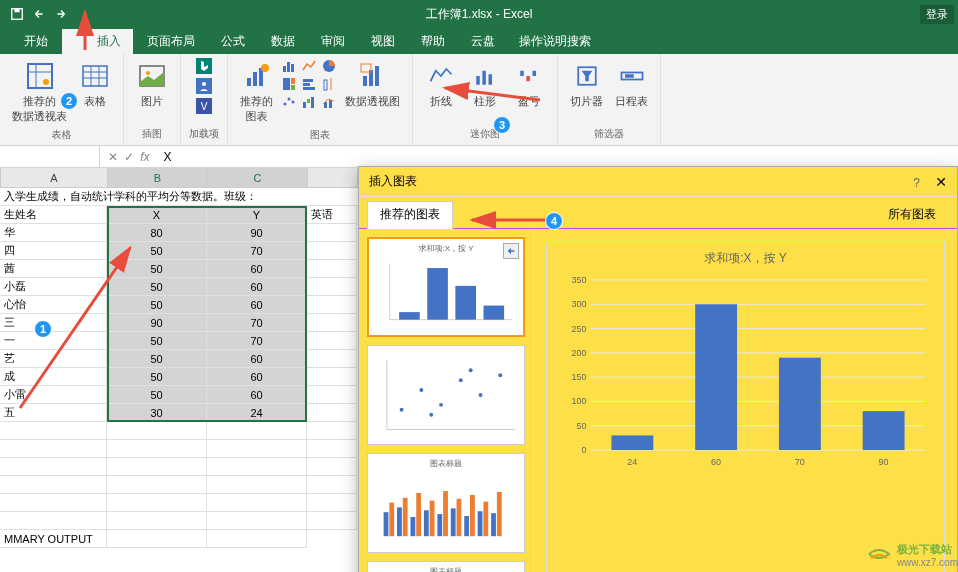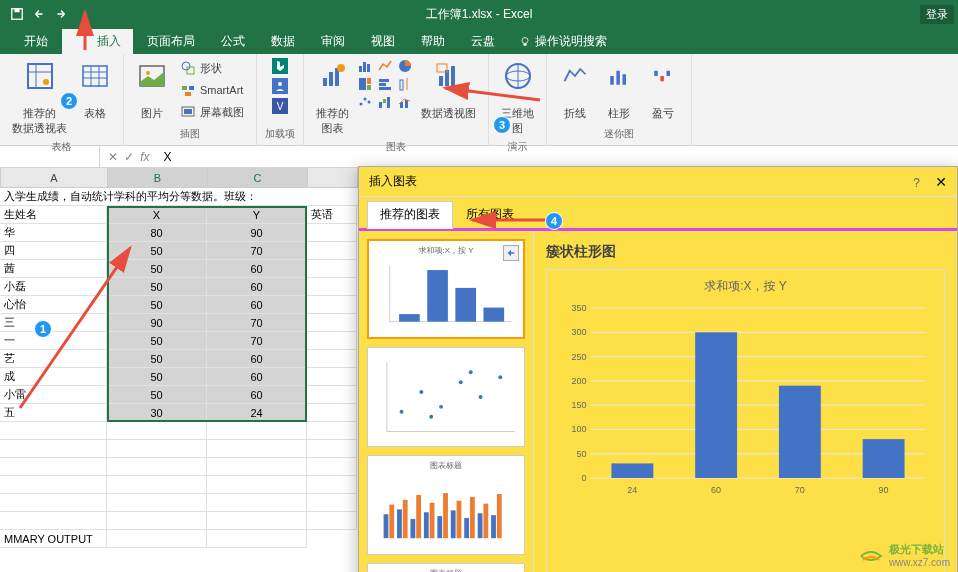--- a/index.html
+++ b/index.html
@@ -9,29 +9,29 @@
 .titlebar { height: 28px; background: #217346; display: flex; align-items: center; color: #fff; font-size: 12px; position: relative; }
 .titlebar .qat { display: flex; gap: 4px; padding-left: 8px; }
 .titlebar .qat-icon { width: 18px; height: 18px; display: flex; align-items: center; justify-content: center; }
 .titlebar .title { position: absolute; left: 50%; transform: translateX(-50%); text-align: center; }
 .titlebar .login { position: absolute; right: 4px; background: #1a5c38; padding: 2px 6px; font-size: 11px; }
 
 
 .ribbon-tabs { height: 26px; background: #217346; display: flex; align-items: flex-end; padding-left: 12px; gap: 2px; }
 .ribbon-tab { padding: 4px 12px; color: #ffffff; font-size: 12px; cursor: pointer; }
 .ribbon-tab.active { background: #f3f3f3; color: #217346; padding-left: 35px; }
-.tell-me { display: flex; align-items: center; gap: 4px; padding: 4px 10px; color: #fff; font-size: 12px; }
+.tell-me { display: flex; align-items: center; gap: 4px; padding: 4px 10px; color: #fff; font-size: 12px; flex-direction: column; }
 .bulb { width: 12px; height: 12px; }
 
 
 .ribbon { height: 92px; background: #f3f3f3; border-bottom: 1px solid #d4d4d4; display: flex; }
 .ribbon-group { border-right: 1px solid #e0e0e0; padding: 4px 8px; display: flex; flex-direction: column; justify-content: space-between; align-items: center; }
 .ribbon-group-label { font-size: 10px; color: #666; text-align: center; padding-top: 2px; }
 .ribbon-group-content { display: flex; gap: 4px; align-items: flex-start; flex: 1; }
-.ribbon-btn { display: flex; flex-direction: column; align-items: center; gap: 14px; padding: 2px 4px; cursor: pointer; font-size: 11px; color: #444; }
+.ribbon-btn { display: flex; flex-direction: column; align-items: center; gap: 2px; padding: 2px 4px; cursor: pointer; font-size: 11px; color: #444; }
 .ribbon-btn-icon { width: 32px; height: 32px; display: flex; align-items: center; justify-content: center; }
 .ribbon-btn-small { display: flex; align-items: center; gap: 4px; padding: 2px 4px; font-size: 11px; color: #444; cursor: pointer; }
 .small-icon { width: 16px; height: 16px; }
 .ribbon-col { display: flex; flex-direction: column; gap: 2px; }
 
 
 .formula-bar { height: 22px; border-bottom: 1px solid #d4d4d4; display: flex; align-items: center; font-size: 12px; background: #fff; }
 .name-box { width: 100px; border-right: 1px solid #d4d4d4; padding: 0 6px; height: 100%; display: flex; align-items: center; }
 .fx-btns { display: flex; gap: 6px; padding: 0 8px; color: #888; }
 .formula-input { flex: 1; padding: 0 6px; }
@@ -52,41 +52,41 @@
 .col-B { width: 100px; }
 .col-C { width: 100px; }
 .col-D { width: 50px; }
 .selection-border { position: absolute; border: 2px solid #217346; pointer-events: none; }
 
 
 .dialog { position: absolute; left: 358px; top: 166px; width: 600px; height: 498px; background: #fde047; border: 1px solid #aaa; box-shadow: 0 4px 16px rgba(0,0,0,0.3); display: flex; flex-direction: column; }
 .dialog-title { padding: 6px 10px; font-size: 12px; border-bottom: 1px solid #e0e0e0; display: flex; justify-content: space-between; align-items: center; }
 .dialog-close { cursor: pointer; font-size: 14px; }
 .dialog-help { cursor: pointer; font-size: 12px; color: #666; margin-right: 12px; }
-.dialog-tabs { display: flex; border-bottom: 3px solid #d946ef; padding: 4px 8px 0; gap: 0; }
+.dialog-tabs { display: flex; border-bottom: 1px solid #d946ef; padding: 4px 8px 0; gap: 0; justify-content: space-between; }
 .dialog-tab { padding: 4px 12px; font-size: 12px; border: 1px solid transparent; cursor: pointer; }
 .dialog-tab.active { border: 1px solid #ccc; border-bottom: 1px solid #fff; background: #fff; margin-bottom: -1px; }
 .dialog-body { flex: 1; display: flex; overflow: hidden; }
 .chart-thumbs { width: 175px; border-right: 1px solid #e0e0e0; padding: 8px; overflow-y: auto; }
 .chart-thumb { border: 1px solid #ccc; margin-bottom: 8px; height: 100px; position: relative; background: #fff; padding: 4px; }
 .chart-thumb.selected { border: 2px solid #f39c12; }
 .thumb-title { font-size: 8px; text-align: center; color: #666; }
 .chart-preview { flex: 1; padding: 12px; display: flex; flex-direction: column; }
 .preview-title { font-size: 14px; font-weight: bold; color: #444; margin-bottom: 8px; }
 .chart-container { flex: 1; border: 1px solid #ddd; padding: 8px; position: relative; }
 .chart-subtitle { text-align: center; font-size: 12px; color: #666; margin-bottom: 8px; }
 .chart-svg { width: 100%; height: 200px; }
 .chart-desc { font-size: 11px; color: #666; margin-top: 0; }
 
 
 .annotation-arrow { position: absolute; pointer-events: none; z-index: 100; }
 .annotation-num { position: absolute; width: 18px; height: 18px; border-radius: 50%; background: #2196f3; color: #fff; font-size: 11px; font-weight: bold; display: flex; align-items: center; justify-content: center; z-index: 101; border: 1px solid #fff; }
 
 
-.watermark { position: absolute; right: 8px; bottom: 4px; font-size: 11px; color: #888; z-index: 200; display: flex; align-items: flex-end; gap: 6px; }
+.watermark { position: absolute; right: 0; bottom: 4px; font-size: 11px; color: #888; z-index: 200; display: flex; align-items: flex-start; gap: 6px; }
 .watermark-logo { width: 24px; height: 24px; }
 
 
 .expand-icon { position: absolute; top: 4px; right: 4px; width: 16px; height: 16px; border: 1px solid #aaa; background: #f0f0f0; display: flex; align-items: center; justify-content: center; }
 </style>
 </head>
 <body>
 
 <div class="titlebar">
   <div class="qat">
@@ -166,44 +166,20 @@
       <div class="ribbon-btn">
         <div class="ribbon-btn-icon">
             <svg viewBox="0 0 32 32" width="32" height="32">
               <rect x="4" y="6" width="24" height="20" fill="none" stroke="#666" stroke-width="1.5"></rect>
               <circle cx="12" cy="13" r="2" fill="#f39c12"></circle>
               <path d="M4 22 L12 16 L18 20 L28 12 L28 26 L4 26 Z" fill="#70ad47"></path>
             </svg>
           </div>
         <span>图片</span>
       </div>
-      <div class="ribbon-col">
-        <div class="ribbon-btn-small">
-            <svg class="small-icon" viewBox="0 0 16 16">
-              <circle cx="6" cy="6" r="4" fill="none" stroke="#4472c4"></circle>
-              <rect x="7" y="7" width="7" height="7" fill="none" stroke="#70ad47"></rect>
-            </svg>
-            <span>形状</span>
-          </div>
-        <div class="ribbon-btn-small">
-            <svg class="small-icon" viewBox="0 0 16 16">
-              <rect x="2" y="4" width="5" height="4" fill="#70ad47"></rect>
-              <rect x="9" y="4" width="5" height="4" fill="#4472c4"></rect>
-              <rect x="5" y="10" width="6" height="4" fill="#ed7d31"></rect>
-            </svg>
-            <span>SmartArt</span>
-          </div>
-        <div class="ribbon-btn-small">
-            <svg class="small-icon" viewBox="0 0 16 16">
-              <rect x="2" y="3" width="12" height="9" fill="none" stroke="#666"></rect>
-              <rect x="4" y="5" width="8" height="5" fill="#4472c4"></rect>
-            </svg>
-            <span>屏幕截图</span>
-          </div>
-      </div>
     </div>
     <div class="ribbon-group-label">插图</div>
   </div>
 
   <div class="ribbon-group">
     <div class="ribbon-group-content">
       <div class="ribbon-col" style="gap:4px;">
         <svg class="small-icon" viewBox="0 0 16 16">
             <rect width="16" height="16" fill="#008373"></rect>
             <path d="M5 3 L5 11 L8 13 L12 10 L12 7 L8 9 L8 4 Z" fill="#fff"></path>
@@ -293,36 +269,20 @@
               <rect x="18" y="6" width="4" height="20" fill="#4472c4"></rect>
               <rect x="4" y="4" width="10" height="8" fill="none" stroke="#ed7d31"></rect>
             </svg>
           </div>
         <span>数据透视图</span>
       </div>
     </div>
     <div class="ribbon-group-label">图表</div>
   </div>
 
-  <div class="ribbon-group">
-    <div class="ribbon-group-content">
-      <div class="ribbon-btn">
-        <div class="ribbon-btn-icon">
-            <svg viewBox="0 0 32 32" width="32" height="32">
-              <circle cx="16" cy="16" r="12" fill="none" stroke="#4472c4" stroke-width="2"></circle>
-              <ellipse cx="16" cy="16" rx="12" ry="5" fill="none" stroke="#4472c4"></ellipse>
-              <line x1="16" y1="4" x2="16" y2="28" stroke="#4472c4"></line>
-            </svg>
-          </div>
-        <span style="white-space:pre-line;text-align:center;">三维地
-图</span>
-      </div>
-    </div>
-    <div class="ribbon-group-label">演示</div>
-  </div>
 
   <div class="ribbon-group">
     <div class="ribbon-group-content">
       <div class="ribbon-btn">
         <div class="ribbon-btn-icon">
             <svg viewBox="0 0 32 32" width="28" height="28">
               <polyline points="4,22 10,10 16,16 22,8 28,14" fill="none" stroke="#4472c4" stroke-width="2"></polyline>
             </svg>
           </div>
         <span>折线</span>
@@ -344,20 +304,43 @@
               <rect x="13" y="16" width="4" height="6" fill="#e74c3c"></rect>
               <rect x="20" y="10" width="4" height="6" fill="#4472c4"></rect>
             </svg>
           </div>
         <span>盈亏</span>
       </div>
     </div>
     <div class="ribbon-group-label">迷你图</div>
   </div>
 
+  <div class="ribbon-group">
+    <div class="ribbon-group-content">
+      <div class="ribbon-btn">
+        <div class="ribbon-btn-icon">
+            <svg viewBox="0 0 32 32" width="28" height="28">
+              <rect x="6" y="6" width="20" height="20" fill="none" stroke="#4472c4" stroke-width="2"></rect>
+              <path d="M10 10 L22 10 L18 16 L18 22 L14 22 L14 16 Z" fill="#4472c4"></path>
+            </svg>
+          </div>
+        <span>切片器</span>
+      </div>
+      <div class="ribbon-btn">
+        <div class="ribbon-btn-icon">
+            <svg viewBox="0 0 32 32" width="28" height="28">
+              <rect x="4" y="12" width="24" height="8" fill="none" stroke="#4472c4" stroke-width="2"></rect>
+              <rect x="8" y="14" width="10" height="4" fill="#4472c4"></rect>
+            </svg>
+          </div>
+        <span>日程表</span>
+      </div>
+    </div>
+    <div class="ribbon-group-label">筛选器</div>
+  </div>
 </div>
 
 <div class="formula-bar">
   <div class="name-box"></div>
   <div class="fx-btns">
     <span>✕</span>
     <span>✓</span>
     <span style="font-style:italic;">fx</span>
   </div>
   <div class="formula-input">X</div>
@@ -583,21 +566,20 @@
               <rect x="118" y="19" width="5" height="46" fill="#ed7d31"></rect>
           </g>
         </svg>
       </div>
       <div class="chart-thumb" style="height:60px;">
         <div class="thumb-title">图表标题</div>
 
       </div>
     </div>
     <div class="chart-preview">
-      <div class="preview-title">簇状柱形图</div>
       <div class="chart-container">
         <div class="chart-subtitle">求和项:X，按 Y</div>
         <svg id="main-chart" class="chart-svg" viewBox="0 0 380 200">
             <line x1="35" y1="175" x2="370" y2="175" stroke="#e8e8e8"></line>
             <text x="31" y="178" font-size="9" fill="#666" text-anchor="end">0</text>
             <line x1="35" y1="150.71428571428572" x2="370" y2="150.71428571428572" stroke="#e8e8e8"></line>
             <text x="31" y="153.71428571428572" font-size="9" fill="#666" text-anchor="end">50</text>
             <line x1="35" y1="126.42857142857143" x2="370" y2="126.42857142857143" stroke="#e8e8e8"></line>
             <text x="31" y="129.42857142857144" font-size="9" fill="#666" text-anchor="end">100</text>
             <line x1="35" y1="102.14285714285715" x2="370" y2="102.14285714285715" stroke="#e8e8e8"></line>

